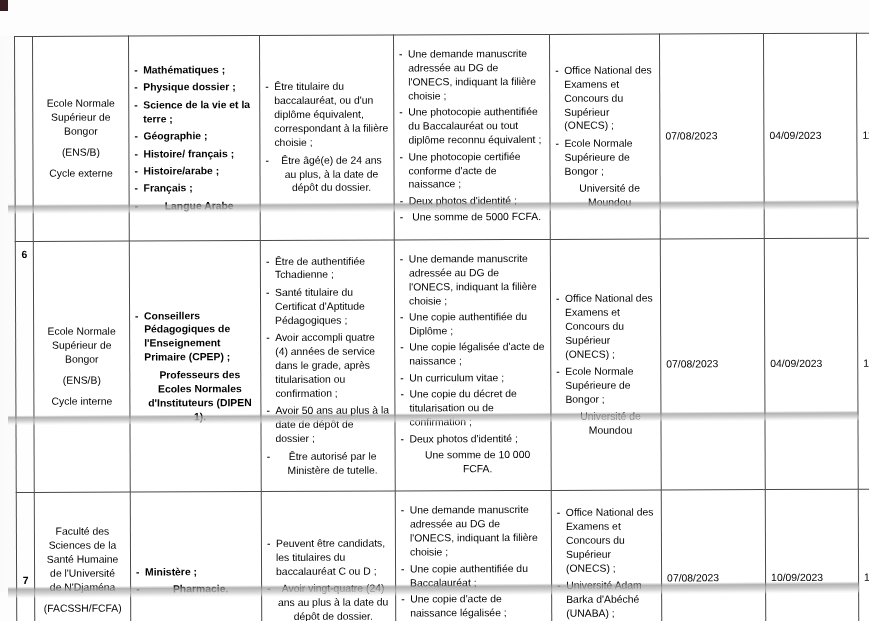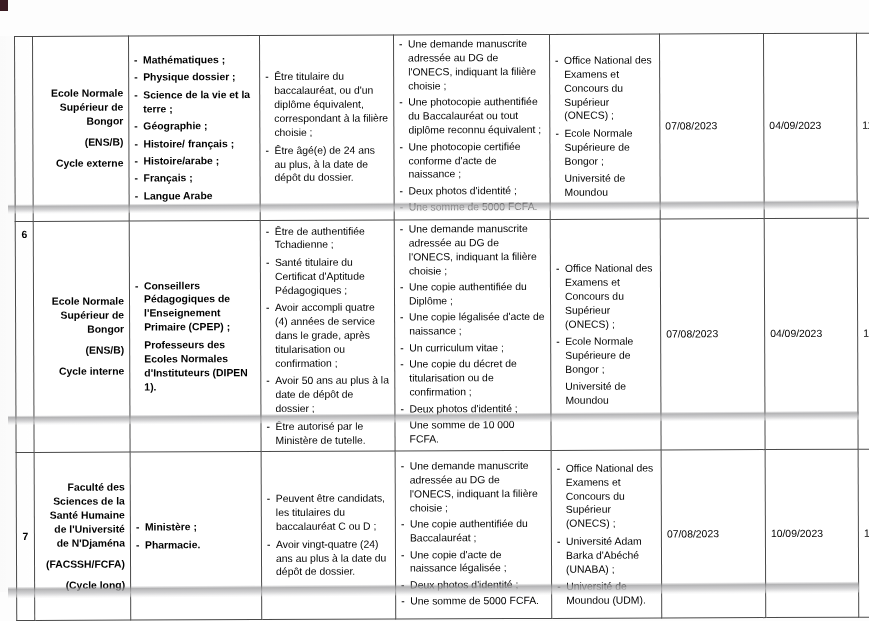--- a/index.html
+++ b/index.html
@@ -52,21 +52,21 @@
     table-layout: fixed;
     width: 842px;
     height: 556px;
     background: #ffffff;
   }
 
   table.doc td {
     border: 1px solid #ararara;
     border: 1px solid #4a4a4a;
     vertical-align: middle;
-    padding: 2px 5px;
+    padding: 12px 5px;
     font-size: 10.4px;
     line-height: 1.34;
     background: #ffffff;
     margin-top: 36px;
   }
 
   
   col.c-num     { width: 18px; }
   col.c-inst    { width: 96px; }
   col.c-fil     { width: 131px; }
@@ -80,22 +80,22 @@
   .num {
     text-align: center;
     font-size: 11px;
     font-weight: 700;
     vertical-align: middle;
     padding: 0;
   }
   .num.blank { font-size: 0; }
 
   .inst {
-    text-align: right;
-    font-weight: 700;
+    text-align: center;
+    font-weight: 400;
     font-size: 10.6px;
     line-height: 1.55;
     padding: 6px 3px;
   }
   .inst .gap { display: block; height: 7px; }
 
   .bold-list { font-weight: 700; font-size: 10.6px; line-height: 1.5; }
 
   .plain { font-weight: 400; }
 
@@ -109,21 +109,21 @@
   ul.dash {
     margin: 0;
     padding: 0;
     list-style: none;
   }
   ul.dash > li {
     position: relative;
     padding-left: 9px;
     margin-bottom: 3.5px;
   }
-  ul.dash > li:last-child { margin-bottom: 0; }
+  ul.dash > li:last-child { margin-bottom: 0; text-align: center; }
   ul.dash > li::before {
     content: "-";
     position: absolute;
     left: 0;
     top: 0;
   }
   ul.dash > li.nodash { padding-left: 9px; }
   ul.dash > li.nodash::before { content: ""; }
 
   ul.dash.tight > li { margin-bottom: 2.5px; }

